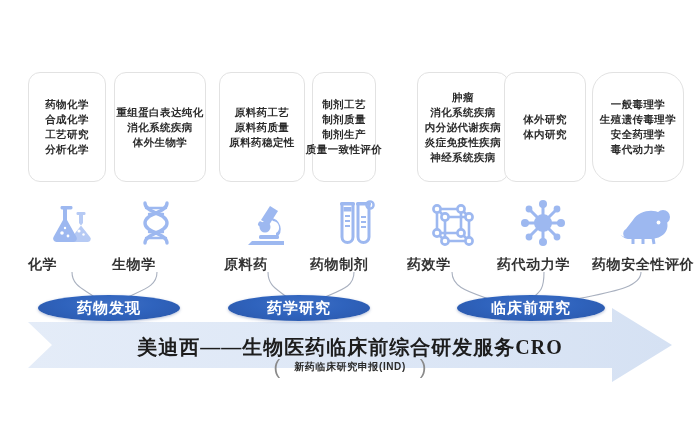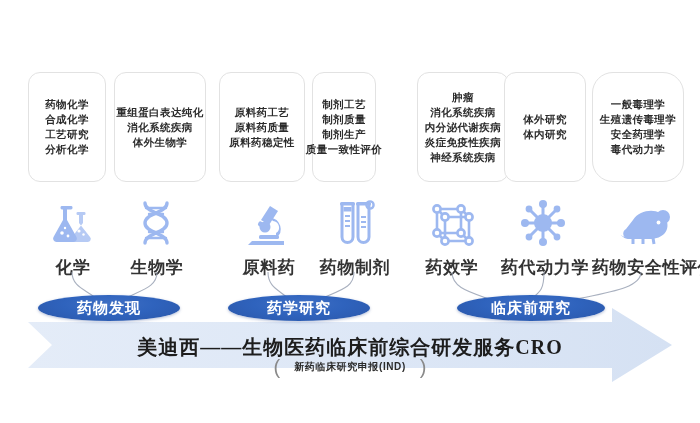--- a/index.html
+++ b/index.html
@@ -28,22 +28,22 @@
     padding:4px 2px;
   }
   .card .ln{white-space:nowrap;}
 
   
   .icon{position:absolute;display:flex;align-items:center;justify-content:center;}
   .icon svg{display:block;}
 
   
   .cap{
-    position:absolute;text-align:center;
-    font-size:17px;font-weight:700;color:#333333;
+    position:absolute;
+    font-size:14px;font-weight:700;color:#333333;
     letter-spacing:.6px;white-space:nowrap;
   }
 
   
   #curves{position:absolute;left:0;top:0;width:700px;height:423px;pointer-events:none;}
 
   
   .ellipse{
     position:absolute;border-radius:50%;
     display:flex;align-items:center;justify-content:center;

